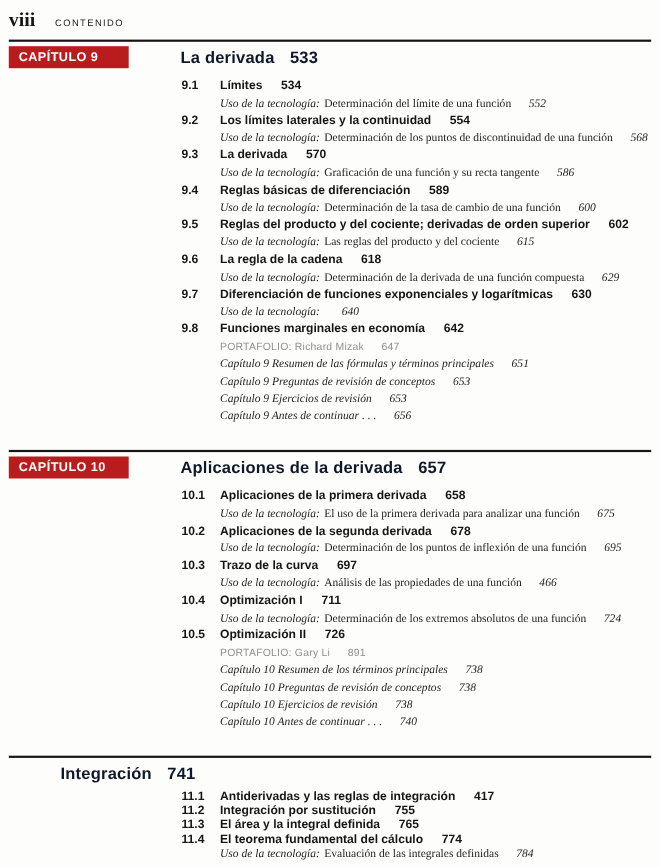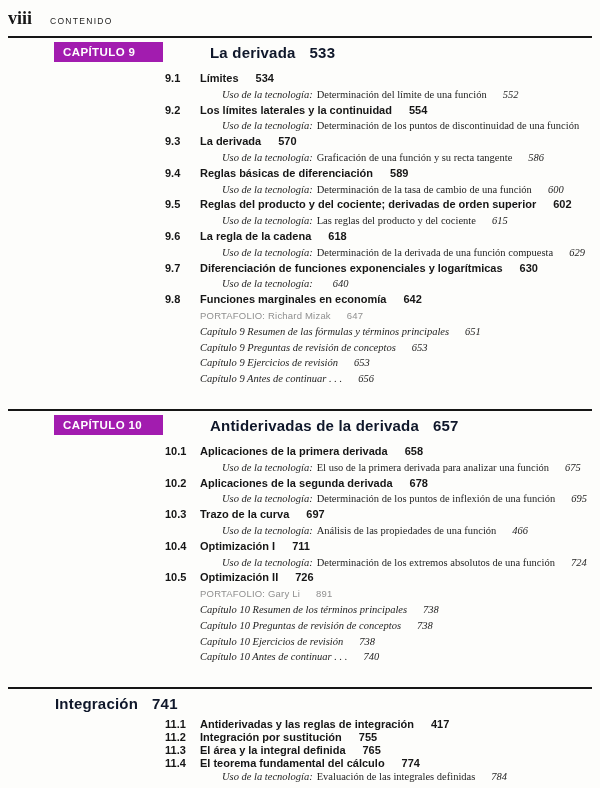--- a/index.html
+++ b/index.html
@@ -13,43 +13,43 @@
   
   .header-row { display: flex; align-items: baseline; gap: 18px; height: 16px; margin-bottom: 12px; }
   .folio { font-family: "Liberation Serif", serif; font-weight: bold; font-size: 18px; }
   .running-head { font-family: "Liberation Sans", sans-serif; font-size: 8.5px; letter-spacing: 1.3px; color: #232323; }
 
   
   .chapter-block { margin-bottom: 22px; }
   .rule { height: 0; border-top: 2px solid #161616; }
   .chapter-head { display: flex; align-items: flex-start; margin-top: 4px; }
   .badge {
-    background: #a21caf; color: #fff;
+    background: #b91c1c; color: #fff;
     font-family: "Liberation Sans", sans-serif; font-weight: 700;
     font-size: 11.5px; letter-spacing: 0.4px;
-    padding: 4px 8px 4px 9px; min-width: 92px; margin-left: 46px;
+    padding: 4px 8px 4px 9px; min-width: 92px;
   }
   .chapter-title {
     margin: 0 0 0 47px; padding-top: 2px;
     font-family: Liberation Sans, sans-serif; font-weight: 700;
     font-size: 15px; letter-spacing: 0.2px; color: #0f172a;
   }
   .chapter-page { margin-left: 14px; }
 
   
   .entries { margin-left: 157px; margin-top: 9px; }
   .row { white-space: nowrap; line-height: 15.8px; overflow: hidden; }
   .section-row { font-family: "Liberation Sans", sans-serif; font-weight: 700; font-size: 11px; color: #161616; }
   .num { display: inline-block; width: 35px; }
   .section-row .page { margin-left: 9px; }
   .tech-row, .review-row {
     font-family: "Liberation Serif", serif; font-size: 10.5px; color: #1d1d1d;
     padding-left: 35px;
   }
-  .tprefix { font-style: italic; margin-left: 22px; }
+  .tprefix { font-style: italic; }
   .ttext { margin-left: 4px; font-style: normal; text-align: center; }
   .ipage { font-style: italic; margin-left: 8px; margin-top: 36px; }
   .review-row em { font-style: italic; }
   .portfolio-row {
     font-family: "Liberation Sans", sans-serif; font-size: 9.5px;
     color: #8f8f8f; padding-left: 35px; letter-spacing: 0.2px;
   }
   .portfolio-row .page { margin-left: 8px; }
 
   
@@ -93,21 +93,21 @@
         <div class="row review-row"><em class="rtext">Capítulo 9 Preguntas de revisión de conceptos</em><em class="page ipage">653</em></div>
         <div class="row review-row"><em class="rtext">Capítulo 9 Ejercicios de revisión</em><em class="page ipage">653</em></div>
         <div class="row review-row"><em class="rtext">Capítulo 9 Antes de continuar . . .</em><em class="page ipage">656</em></div>
       </div>
   </section>
 
   <section class="chapter-block">
     <div class="rule"></div>
     <div class="chapter-head">
       <div class="badge">CAPÍTULO 10</div>
-      <h1 class="chapter-title"><span>Antiderivadas de la derivada</span><span class="chapter-page">657</span></h1>
+      <h1 class="chapter-title"><span>Aplicaciones de la derivada</span><span class="chapter-page">657</span></h1>
     </div>
     <div class="entries">
         <div class="row section-row"><span class="num">10.1</span><span class="stitle">Aplicaciones de la primera derivada</span><span class="page">658</span></div>
         <div class="row tech-row"><em class="tprefix">Uso de la tecnología:</em><span class="ttext">El uso de la primera derivada para analizar una función</span><em class="page ipage">675</em></div>
         <div class="row section-row"><span class="num">10.2</span><span class="stitle">Aplicaciones de la segunda derivada</span><span class="page">678</span></div>
         <div class="row tech-row"><em class="tprefix">Uso de la tecnología:</em><span class="ttext">Determinación de los puntos de inflexión de una función</span><em class="page ipage">695</em></div>
         <div class="row section-row"><span class="num">10.3</span><span class="stitle">Trazo de la curva</span><span class="page">697</span></div>
         <div class="row tech-row"><em class="tprefix">Uso de la tecnología:</em><span class="ttext">Análisis de las propiedades de una función</span><em class="page ipage">466</em></div>
         <div class="row section-row"><span class="num">10.4</span><span class="stitle">Optimización I</span><span class="page">711</span></div>
         <div class="row tech-row"><em class="tprefix">Uso de la tecnología:</em><span class="ttext">Determinación de los extremos absolutos de una función</span><em class="page ipage">724</em></div>

